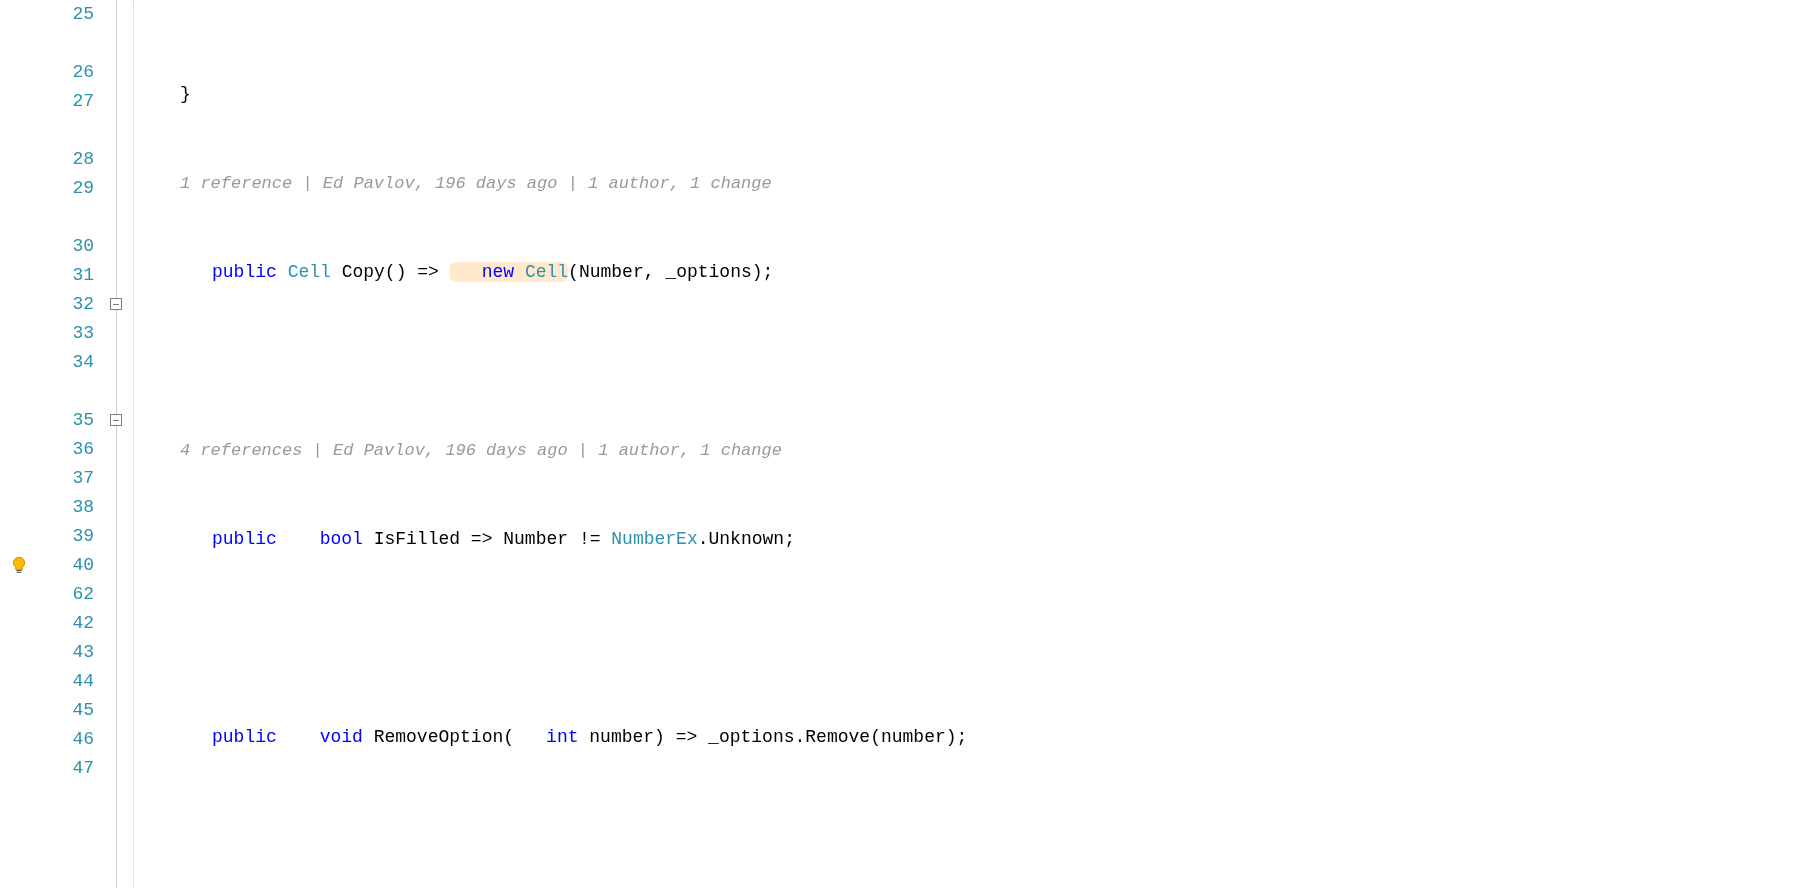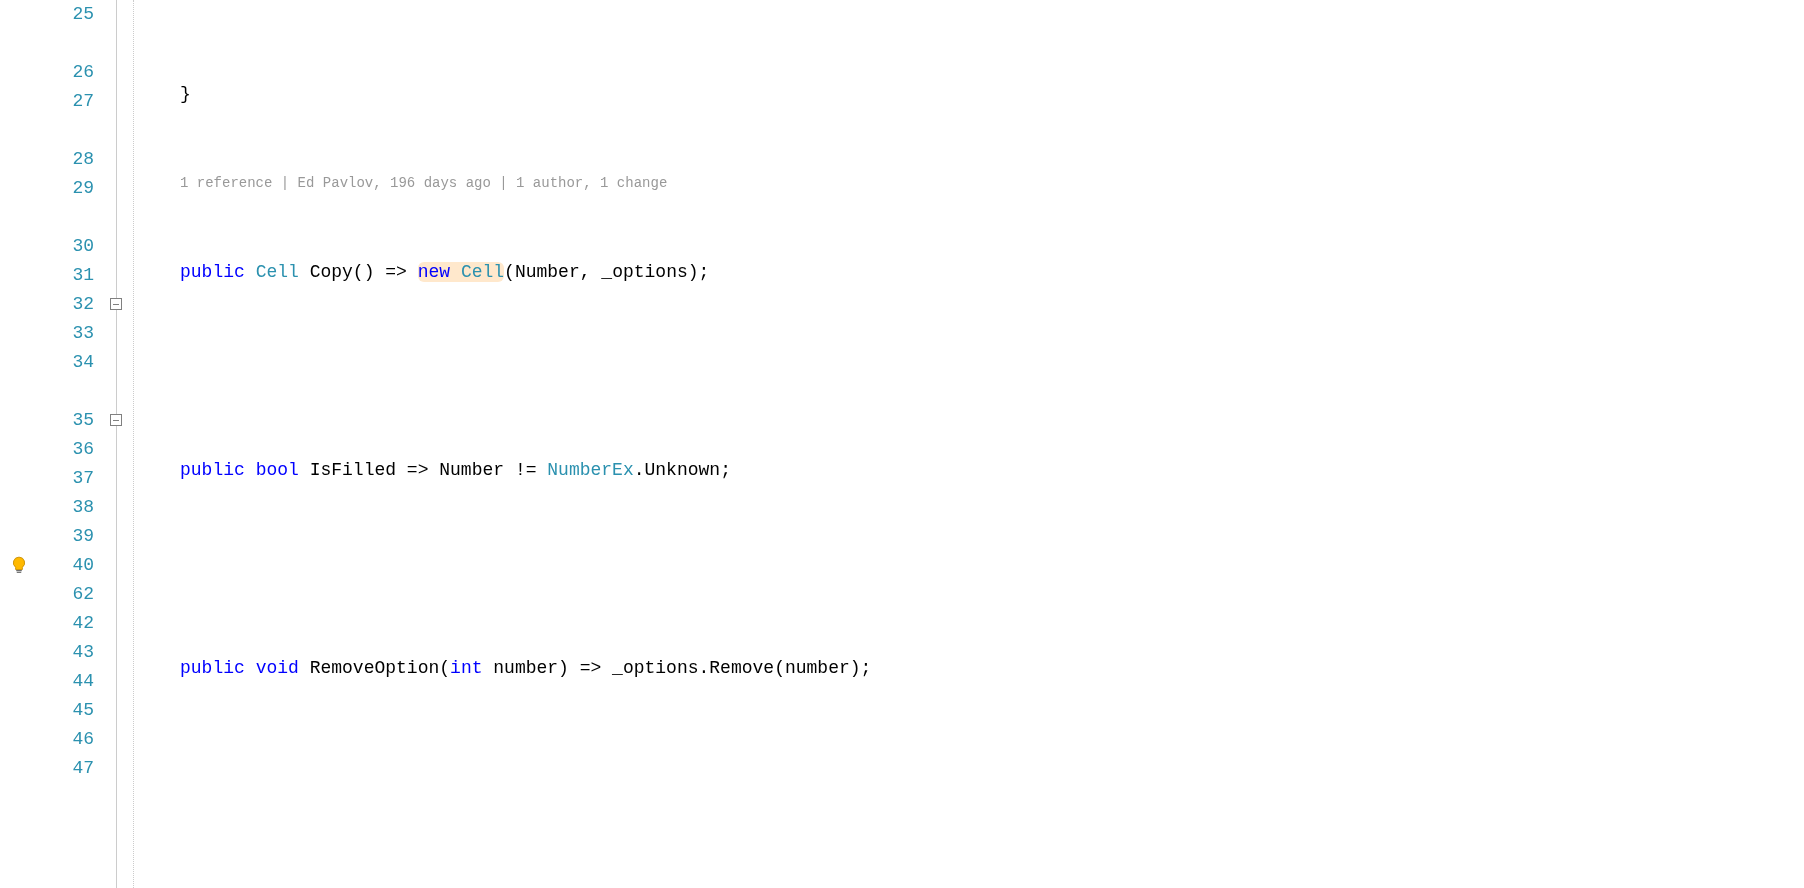--- a/index.html
+++ b/index.html
@@ -81,24 +81,25 @@
     position: relative;
     white-space: pre;
   }
   .row {
     height: 29px;
     line-height: 29px;
     position: relative;
   }
   .codelens {
     color: #999999;
-    font-size: 14px;
+    font-size: 17px;
     line-height: 29px;
-  }
-  .kw { color: #0000ff; }
+    font-style: italic;
+  }
+  .kw { color: #0000ff; margin-left: 32px; }
   .type { color: #2b91af; }
   .hl-new { background: #ffe8cc; border-radius: 6px;}
   .code-offset-2 { padding-left: 40px; }
 </style>
 </head>
 <body>
 
 <div class="editor">
 
   <div class="margin-col">
@@ -156,20 +157,21 @@
 
     
     <div class="row code-offset-2"><span>}</span></div>
     
     <div class="row codelens code-offset-2">1 reference | Ed Pavlov, 196 days ago | 1 author, 1 change</div>
     
     <div class="row code-offset-2"><span class="kw">public</span> <span class="type">Cell</span><span> Copy() =&gt; </span><span class="hl-new"><span class="kw">new</span> <span class="type">Cell</span></span><span>(Number, _options);</span></div>
     
     <div class="row code-offset-2"></div>
     
+    <div class="row codelens code-offset-2">4 references | Ed Pavlov, 196 days ago | 1 author, 1 change</div>
     
     <div class="row code-offset-2"><span class="kw">public</span> <span class="kw">bool</span><span> IsFilled =&gt; Number != </span><span class="type">NumberEx</span><span>.Unknown;</span></div>
     
     <div class="row code-offset-2"></div>
     
     
     <div class="row code-offset-2"><span class="kw">public</span> <span class="kw">void</span><span> RemoveOption(</span><span class="kw">int</span><span> number) =&gt; _options.Remove(number);</span></div>
     
     <div class="row code-offset-2"></div>
     

